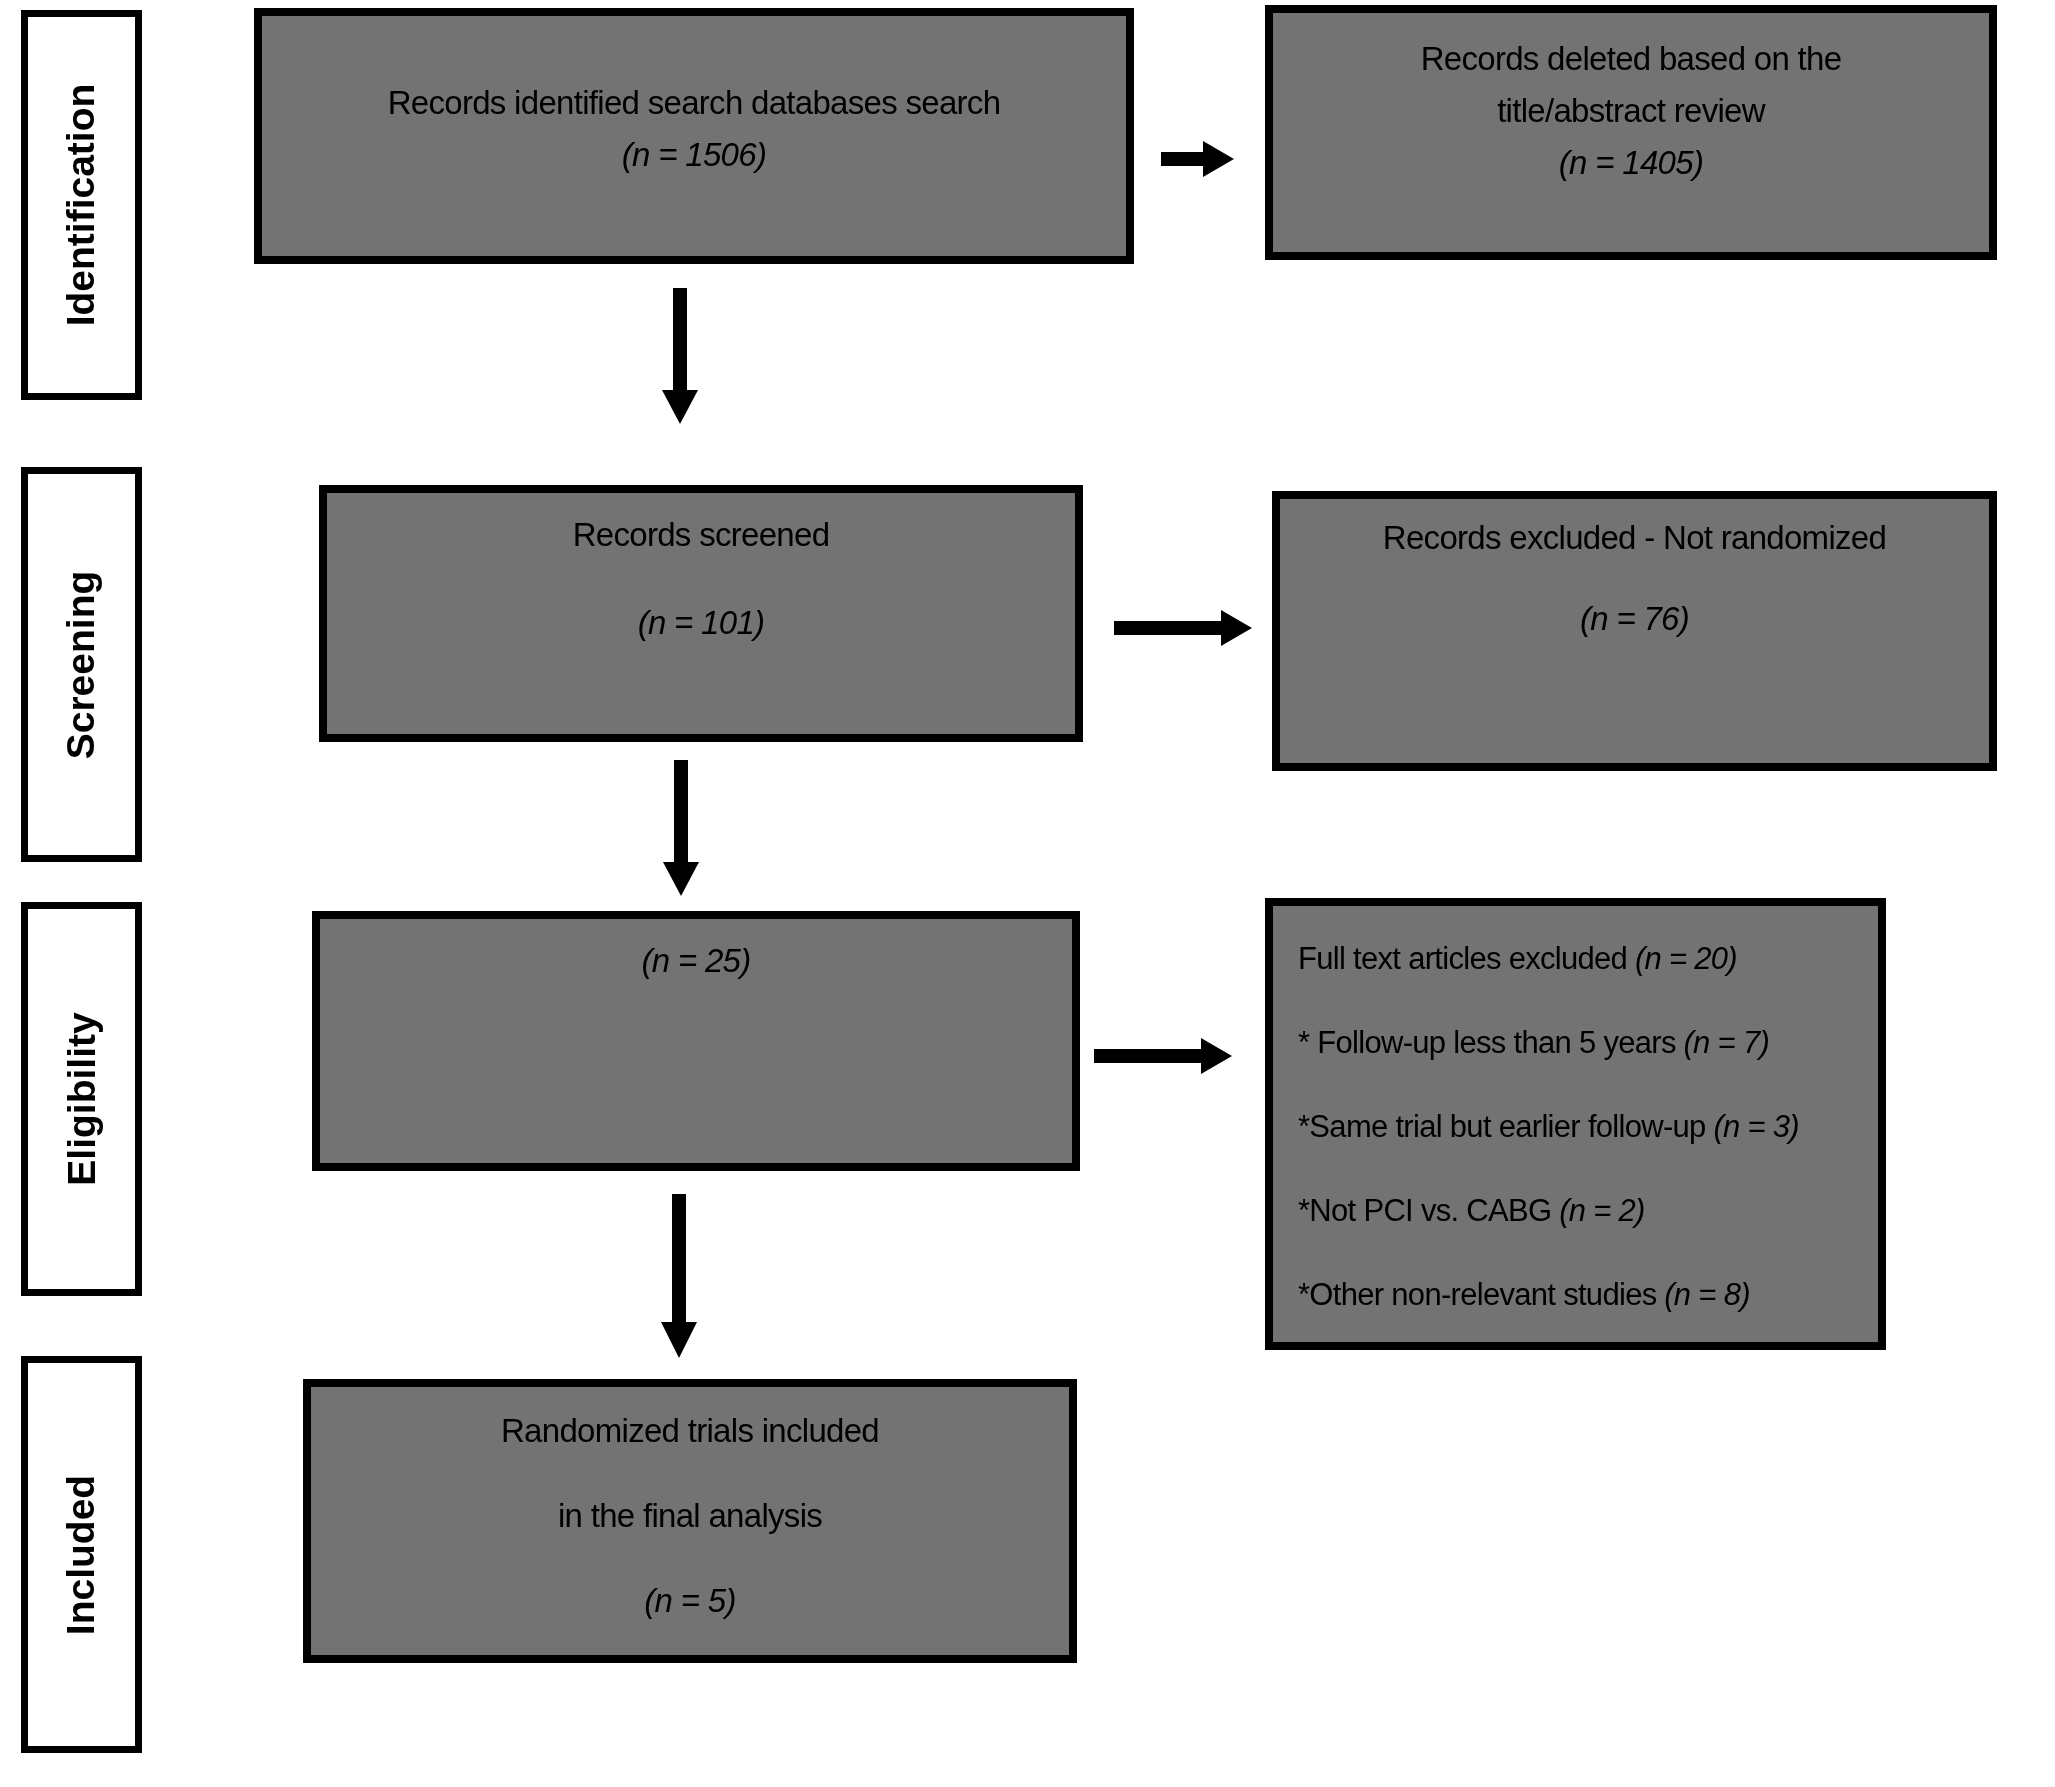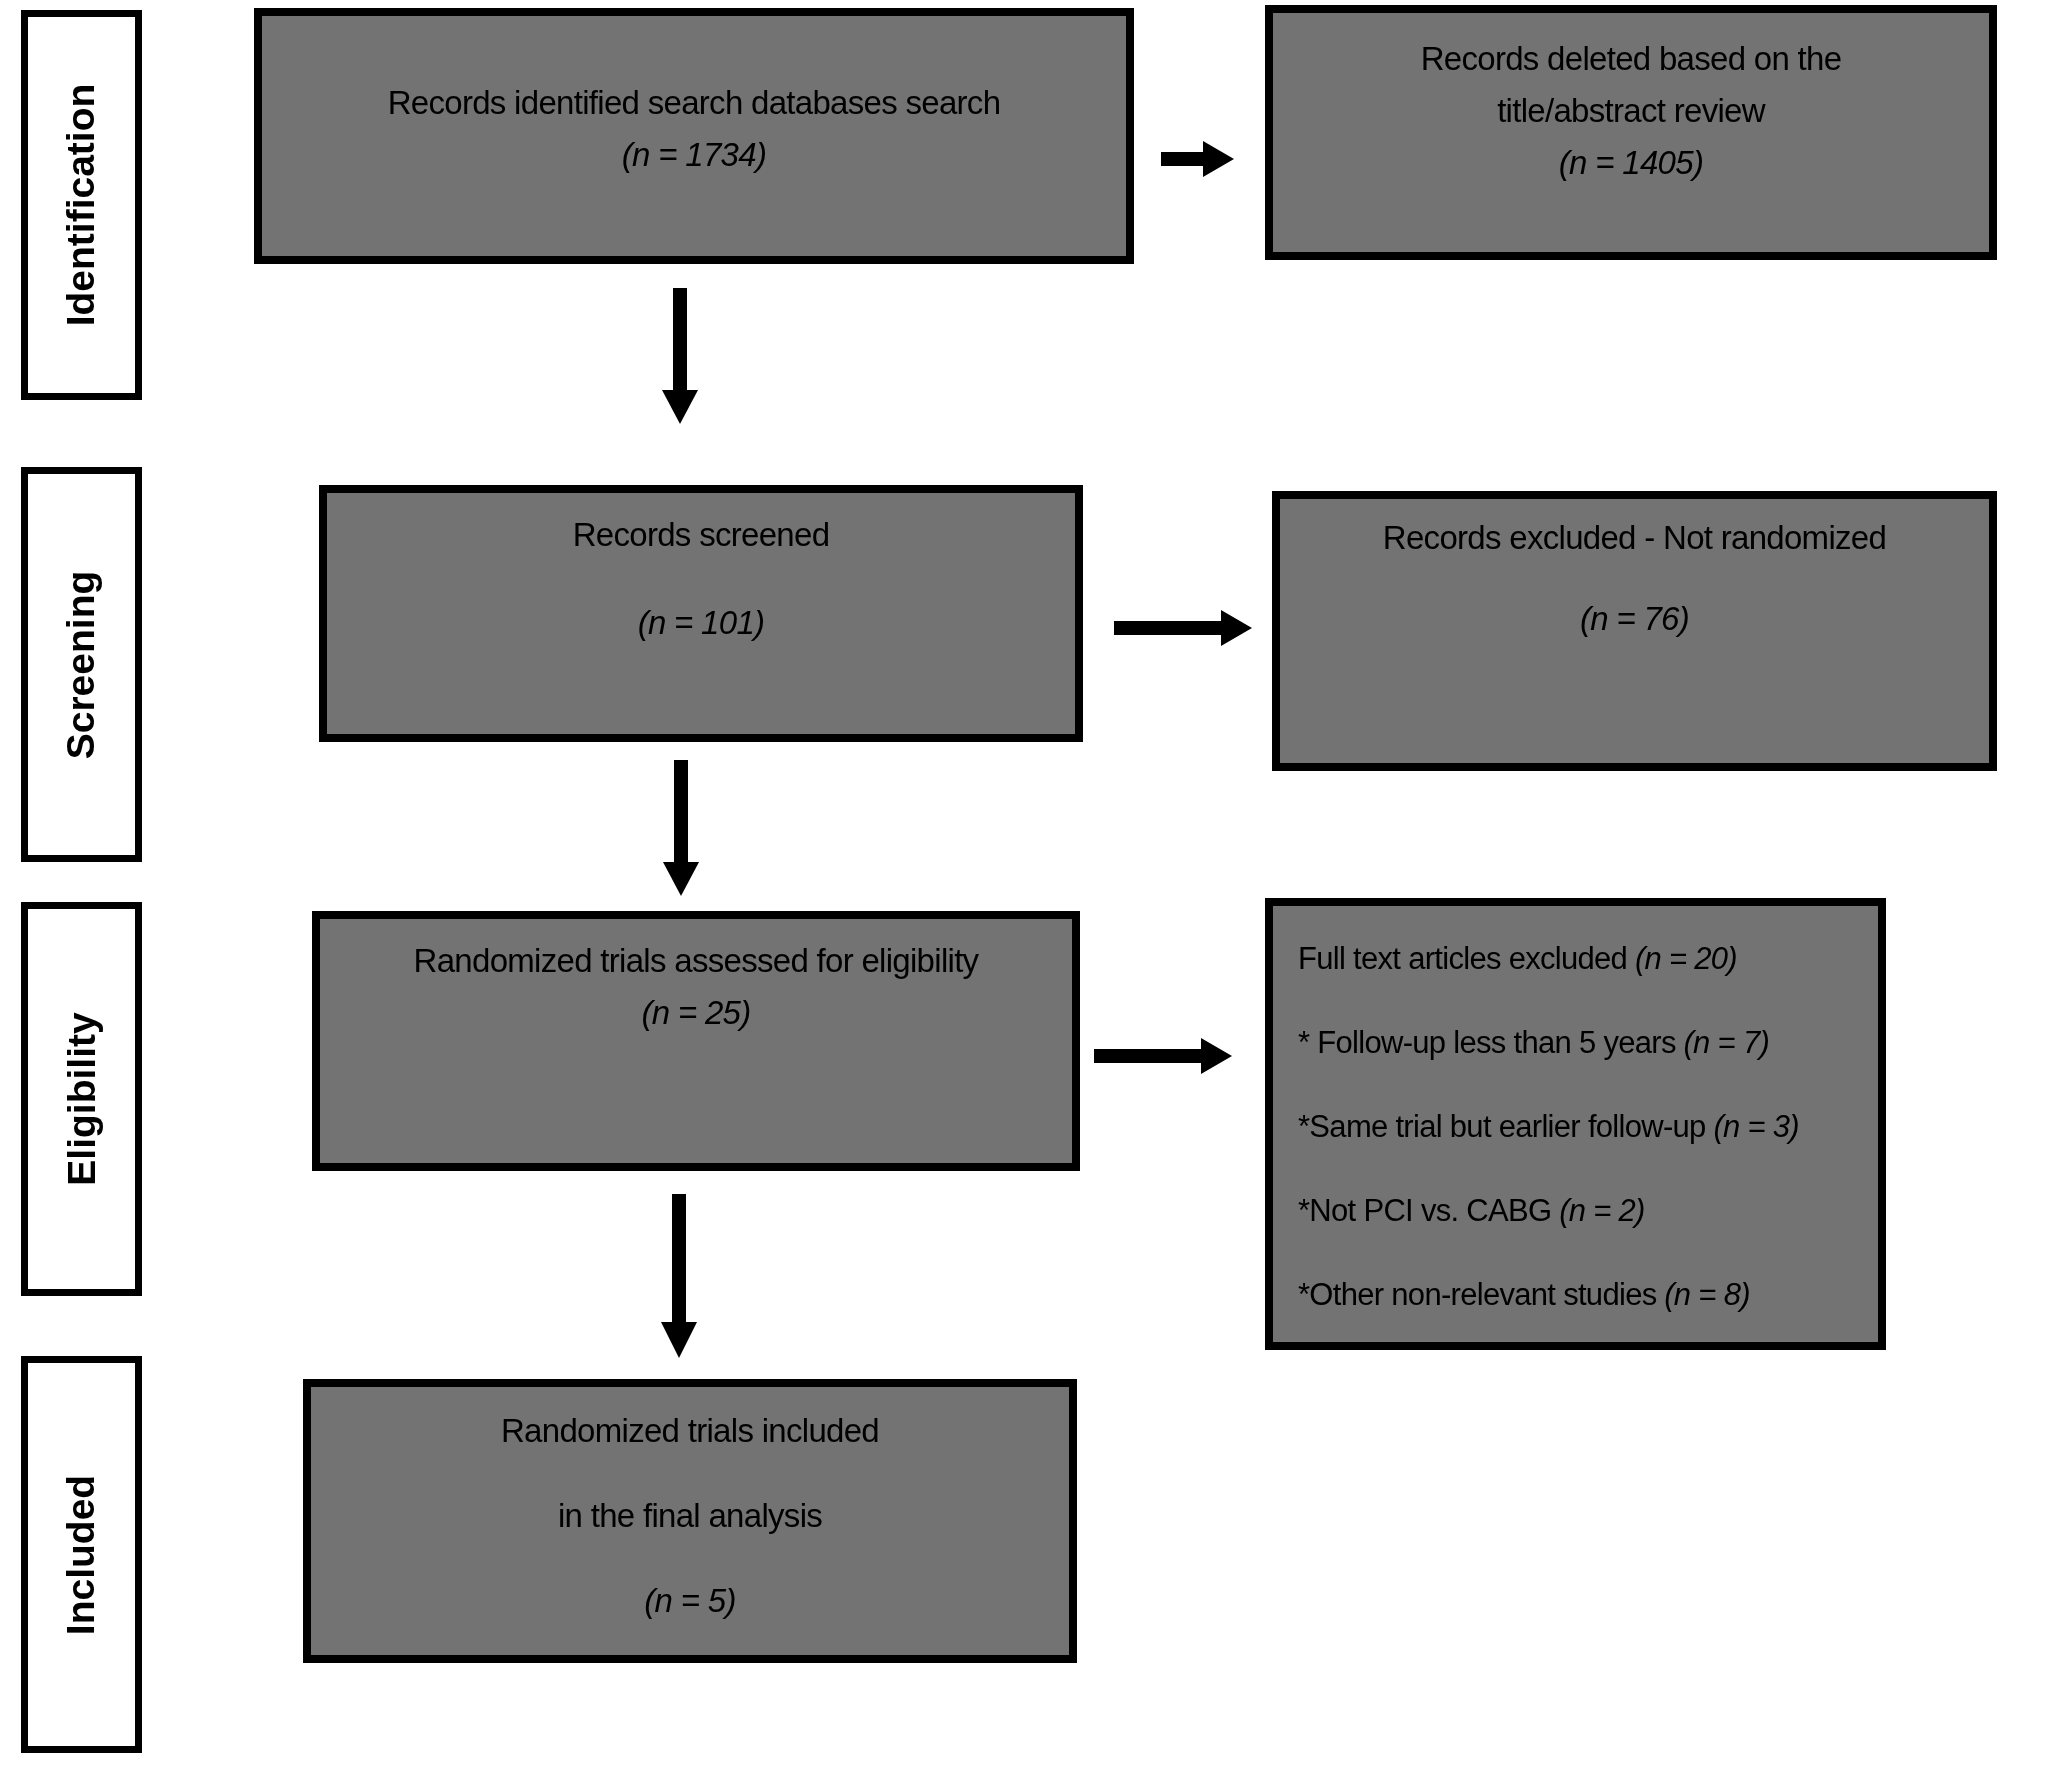--- a/index.html
+++ b/index.html
@@ -79,41 +79,40 @@
   <div class="stagebox" style="left:21px;top:902px;width:121px;height:394px;">
     <span class="vlabel">Eligibility</span>
   </div>
 
   <div class="stagebox" style="left:21px;top:1356px;width:121px;height:397px;">
     <span class="vlabel">Included</span>
   </div>
 
   <div class="flowbox" style="left:254px;top:7.8px;width:880px;height:256px;justify-content:center;padding-bottom:14.3px;">
     <div class="bl">Records identified search databases search</div>
-    <div class="bl count">(n = 1734)</div>
+    <div class="bl count">(n = 1506)</div>
   </div>
 
   <div class="flowbox" style="left:1265px;top:5.2px;width:732px;height:255px;padding-top:19.5px;">
     <div class="bl">Records deleted based on the</div>
     <div class="bl">title/abstract review</div>
     <div class="bl count">(n = 1405)</div>
   </div>
 
   <div class="flowbox" style="left:319px;top:485px;width:764px;height:257px;padding-top:16.3px;">
     <div class="bl">Records screened</div>
     <div class="bl count" style="margin-top:36px;">(n = 101)</div>
   </div>
 
   <div class="flowbox" style="left:1272px;top:491px;width:725px;height:280px;padding-top:13px;">
     <div class="bl">Records excluded - Not randomized</div>
     <div class="bl count" style="margin-top:29px;">(n = 76)</div>
   </div>
 
   <div class="flowbox" style="left:312px;top:911px;width:768px;height:260px;padding-top:16.3px;">
-    <div class="bl">Randomized trials assessed for eligibility</div>
     <div class="bl count">(n = 25)</div>
   </div>
 
   <div class="flowbox listbox" style="left:1265px;top:898px;width:621px;height:452px;padding:34px 9.8px 0 25px;gap:46px;">
     <div class="bl">
       <span>Full text articles excluded</span><span class="count">(n = 20)</span>
     </div>
     <div class="bl">
       <span>* Follow-up less than 5 years</span><span class="count">(n = 7)</span>
     </div>

